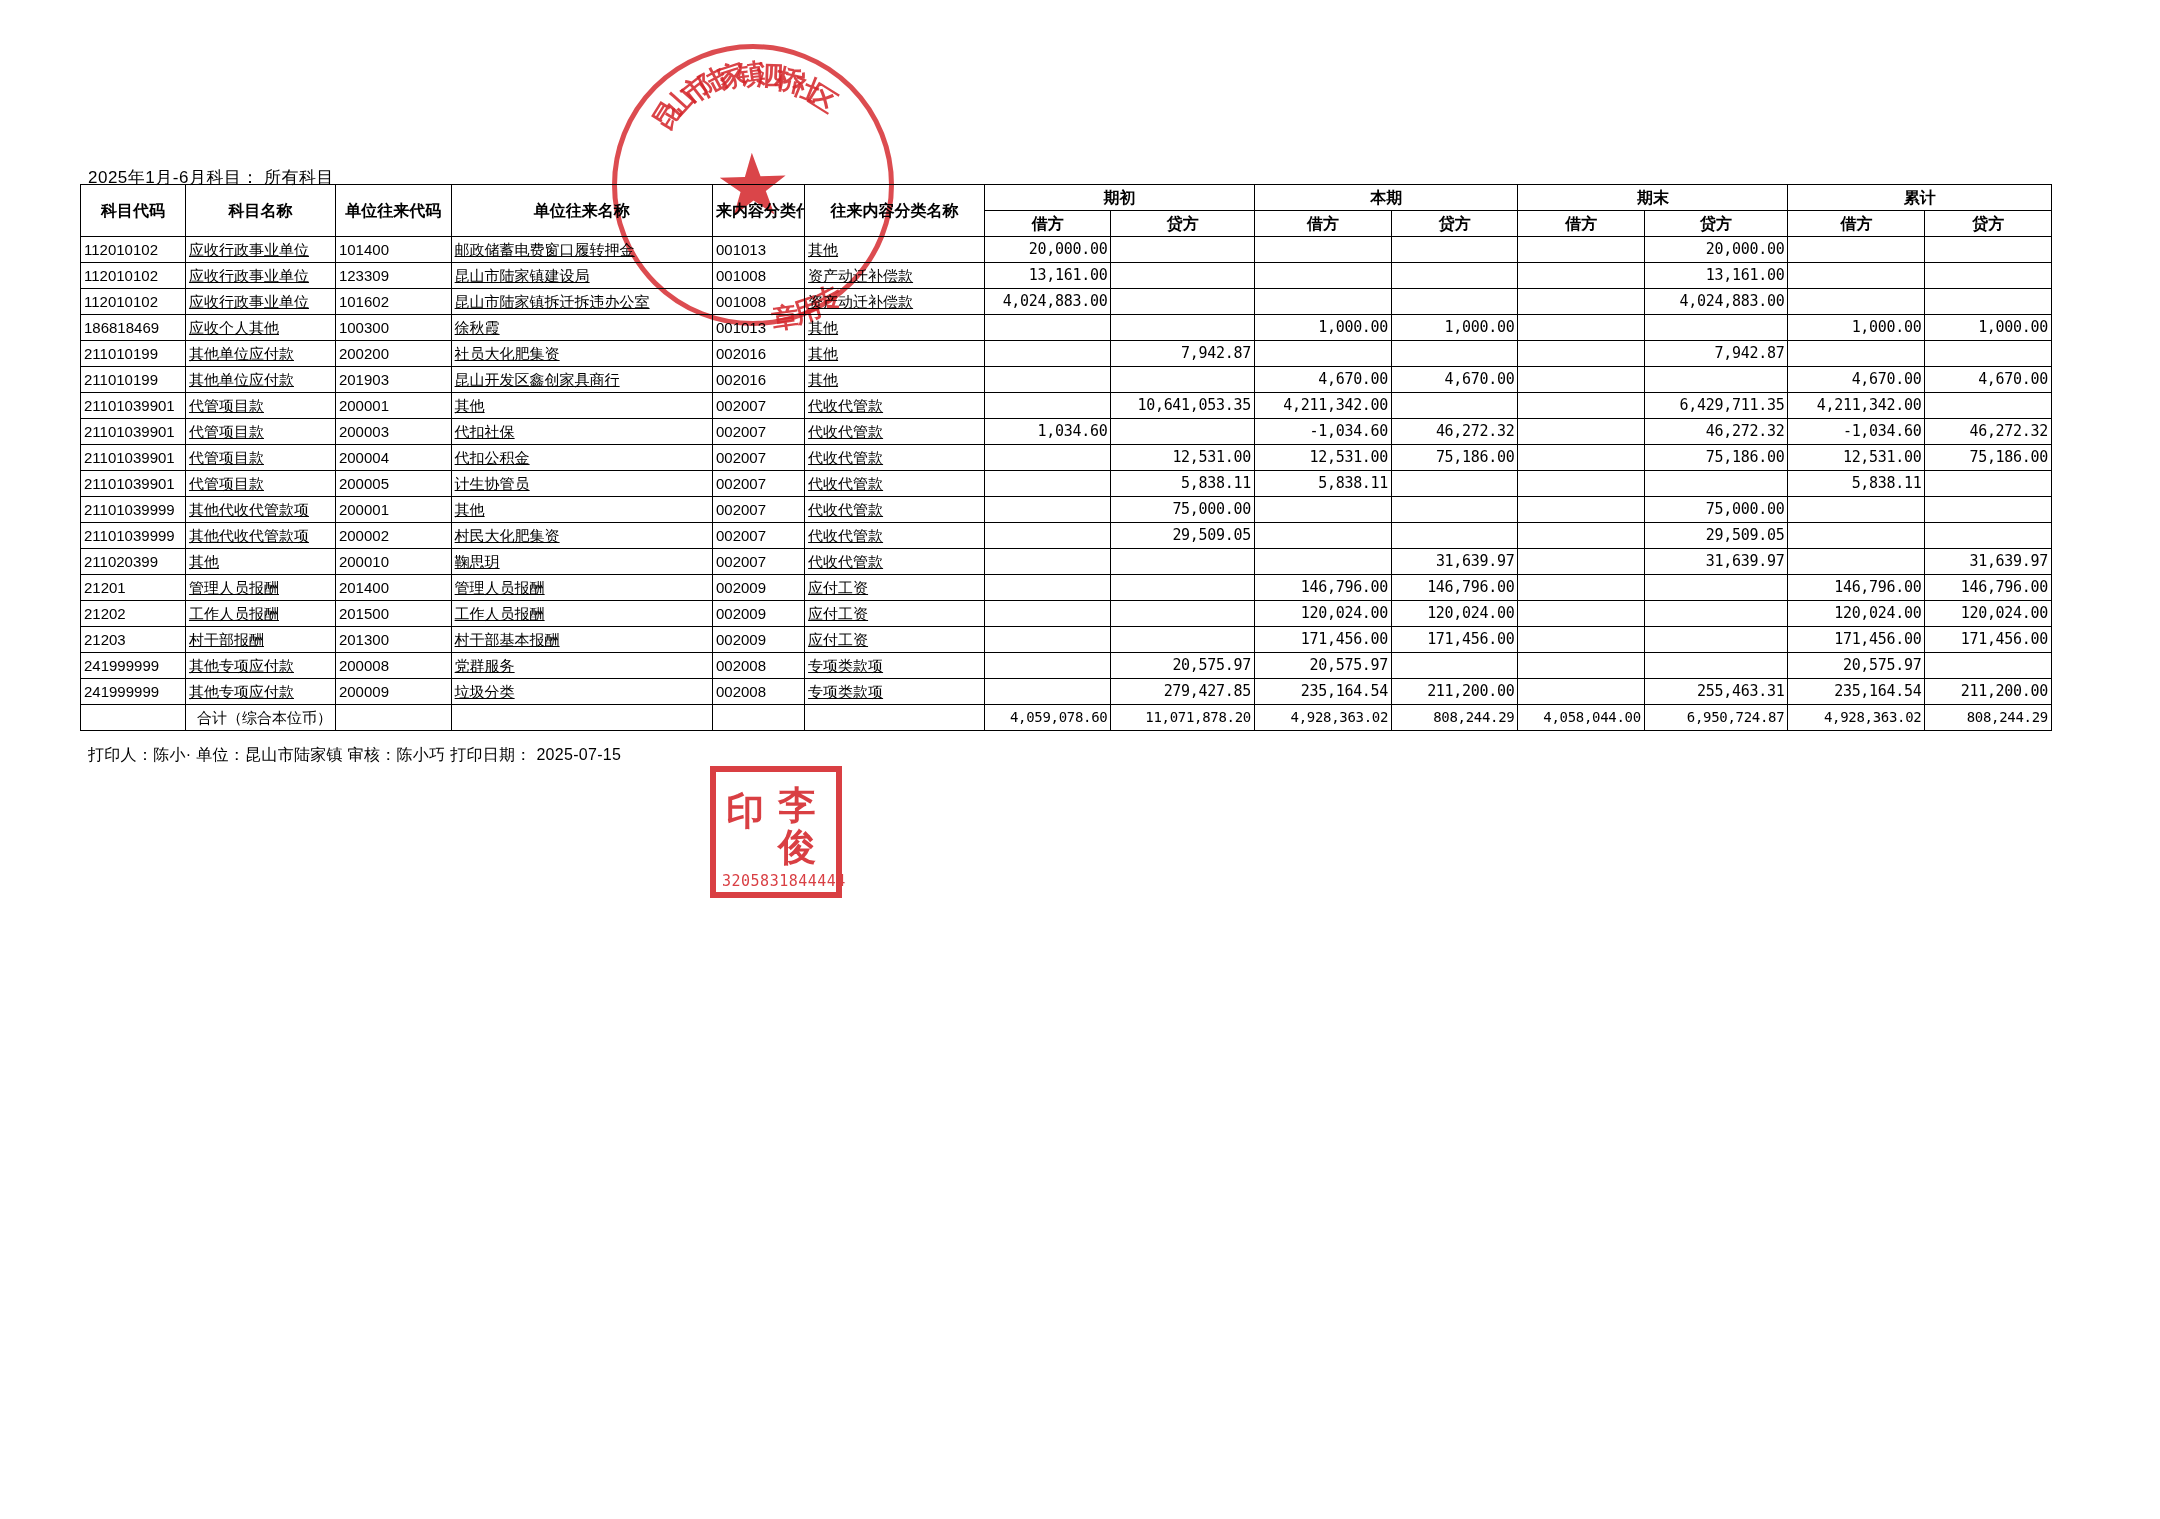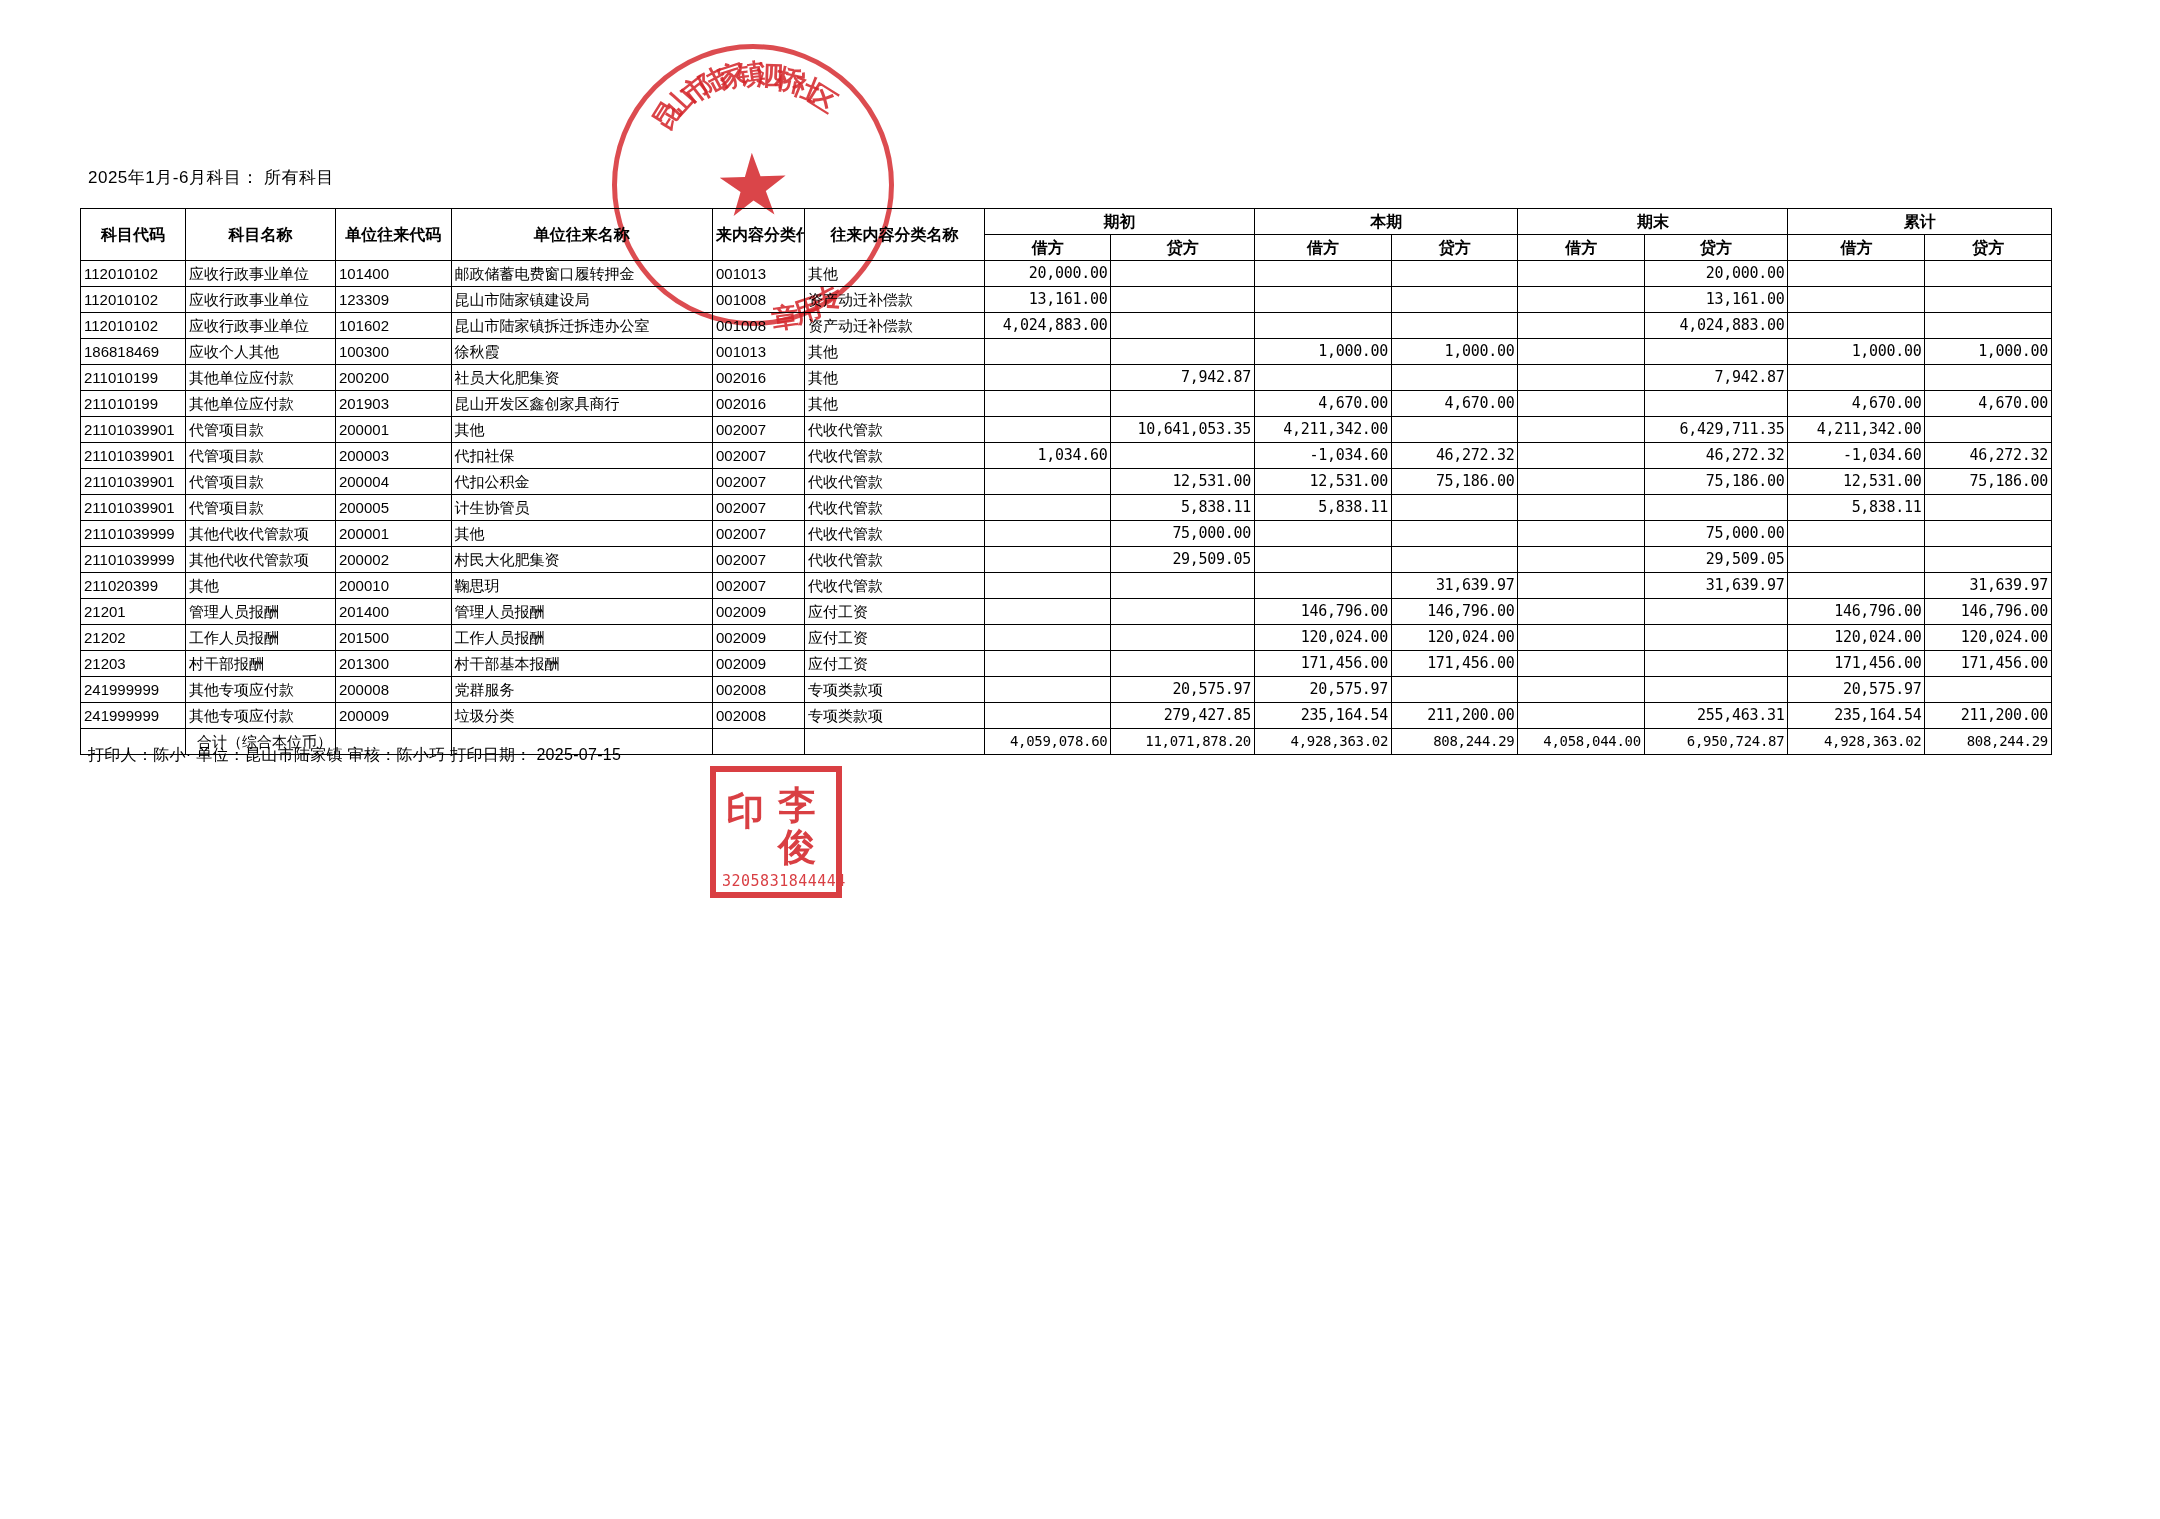--- a/index.html
+++ b/index.html
@@ -32,21 +32,21 @@
   }
   .subtitle {
     position: absolute;
     top: 166px;
     left: 88px;
     font-size: 17px;
     letter-spacing: 0.5px;
   }
   .table-wrap {
     position: absolute;
-    top: 208px;
+    top: 184px;
     left: 80px;
     width: 1618px;
   }
   table.ledger {
     border-collapse: collapse;
     width: 1972px;
     table-layout: fixed;
   }
   table.ledger th, table.ledger td {
     border: 1px solid #000000;
@@ -67,20 +67,21 @@
   td.num {
     text-align: right;
     font-family: "DejaVu Sans Mono", monospace;
     font-size: 14px;
     padding-right: 6px;
     letter-spacing: -0.3px;
   }
   td.txt {
     text-align: left;
     padding-left: 6px;
+    text-decoration: underline;
   }
   td.code {
     text-align: left;
     padding-left: 6px;
     font-size: 15px;
   }
   tr.total td {
     font-size: 14px;
   }
   tr.total td.lbl {

